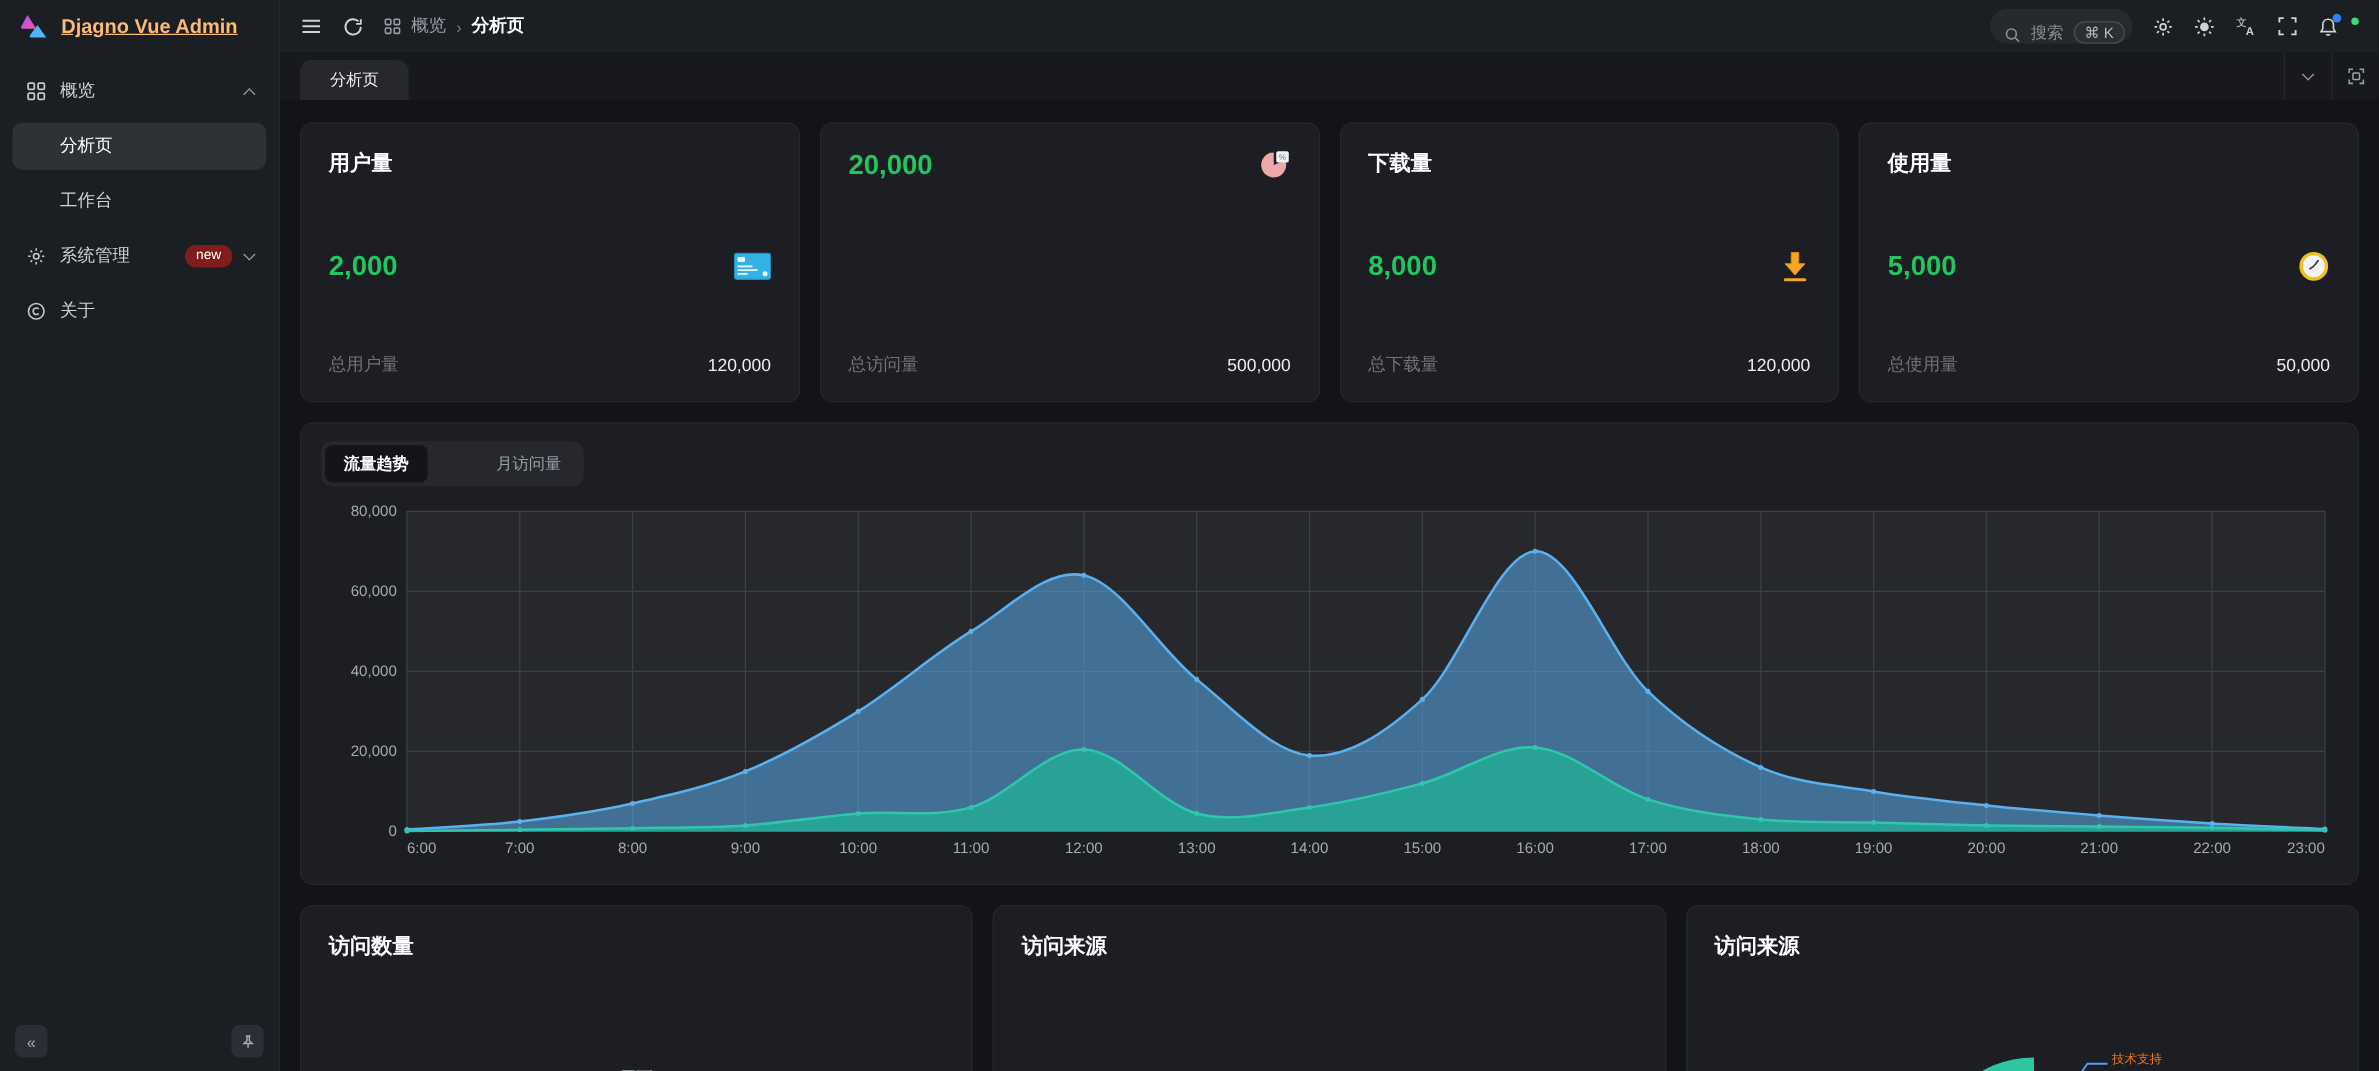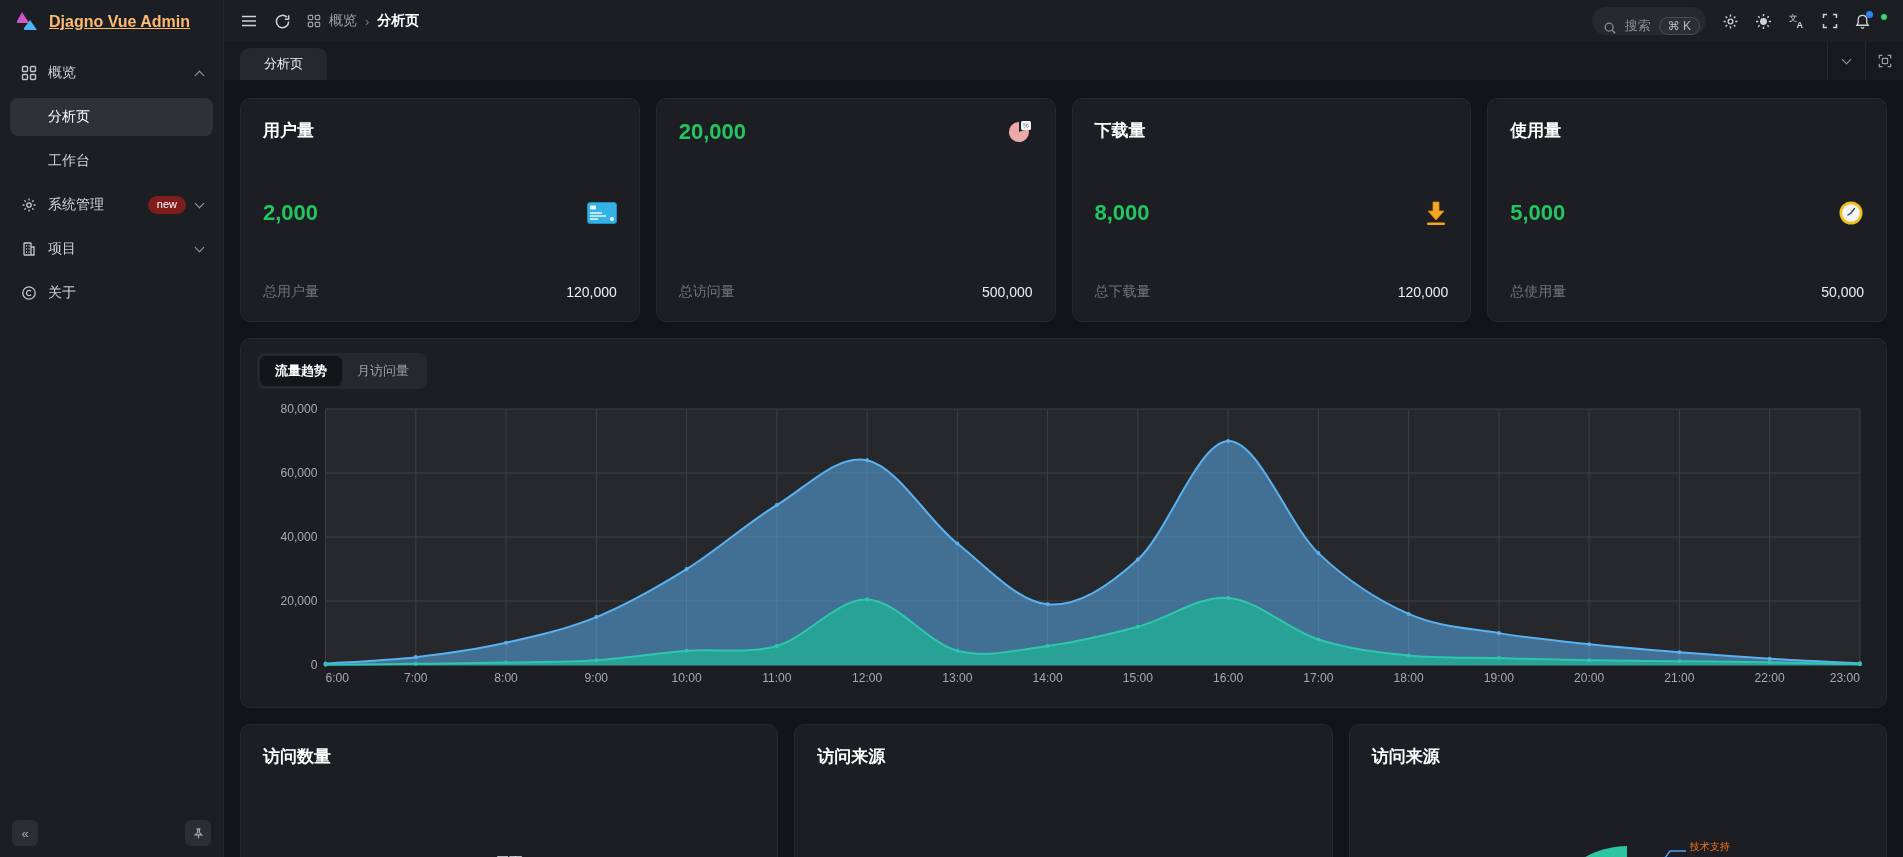--- a/index.html
+++ b/index.html
@@ -52,21 +52,21 @@
   .stat-grid { display:grid; grid-template-columns:repeat(4,1fr); gap:16px; }
   .stat-card { height:224px; padding:20px 22px; display:flex; flex-direction:column; justify-content:space-between; }
   .stat-title { font-size:17px; font-weight:bold; color:#fff; }
   .stat-mid { display:flex; align-items:center; justify-content:space-between; }
   .stat-value { font-size:22px; font-weight:bold; color:#22c55e; }
   .stat-footer { display:flex; align-items:center; justify-content:space-between; font-size:14px; }
   .stat-footer .fl { color:#737373; }
   .stat-footer .fv { color:#eceef0; }
 
   .chart-card { height:372px; padding:14px 16px; display:flex; flex-direction:column; }
-  .pill-tabs { display:inline-flex; background:#26282d; border-radius:8px; padding:3px; align-self:flex-start; }
+  .pill-tabs { display:inline-flex; background:#26282d; border-radius:8px; padding:3px; align-self:flex-start;gap:40px; }
   .pill { padding:6px 15px; border-radius:6px; font-size:13px; color:#9aa0a6; cursor:pointer; }
   .pill.active { background:#141519; color:#fff; font-weight:bold; }
   .chart-wrap { flex:1; margin-top:10px; }
   #trend-chart { width:100%; height:100%; }
 
   .bottom-grid { display:grid; grid-template-columns:repeat(3,1fr); gap:16px; }
   .bottom-card { height:300px; padding:20px 22px; position:relative; overflow:hidden; }
   .bottom-title { font-size:17px; font-weight:bold; color:#fff; }
   .radar-label { position:absolute; left:50%; top:128px; transform:translateX(-50%); font-size:13px; color:#dfe2e5; }
   .radar-tip { position:absolute; left:50%; top:152px; transform:translateX(-50%); }
@@ -124,31 +124,20 @@
           <circle cx="8" cy="8" r="2.2"></circle>
           <path d="M8 1.5v2M8 12.5v2M1.5 8h2M12.5 8h2M3.4 3.4l1.4 1.4M11.2 11.2l1.4 1.4M12.6 3.4l-1.4 1.4M4.8 11.2l-1.4 1.4"></path>
         </svg>
       </span>
       <span class="mi-label">系统管理</span>
       <span class="grow"></span>
       <span class="badge-new">new</span>
       <span class="chev down"></span>
     </div>
 
-    <div class="menu-item">
-      <span class="mi-icon">
-        <svg width="16" height="16" viewBox="0 0 16 16" fill="none" stroke="#c4c7cb" stroke-width="1.3">
-          <rect x="3" y="2" width="7" height="12" rx="0.5"></rect>
-          <path d="M10 6h3v8h-3M5 5h1M7.5 5h1M5 8h1M7.5 8h1M5 11h1M7.5 11h1"></path>
-        </svg>
-      </span>
-      <span class="mi-label">项目</span>
-      <span class="grow"></span>
-      <span class="chev down"></span>
-    </div>
 
     <div class="menu-item">
       <span class="mi-icon">
         <svg width="16" height="16" viewBox="0 0 16 16" fill="none" stroke="#c4c7cb" stroke-width="1.3">
           <circle cx="8" cy="8" r="6.2"></circle>
           <path d="M10 6.2a2.6 2.6 0 1 0 0 3.6"></path>
         </svg>
       </span>
       <span class="mi-label">关于</span>
     </div>

